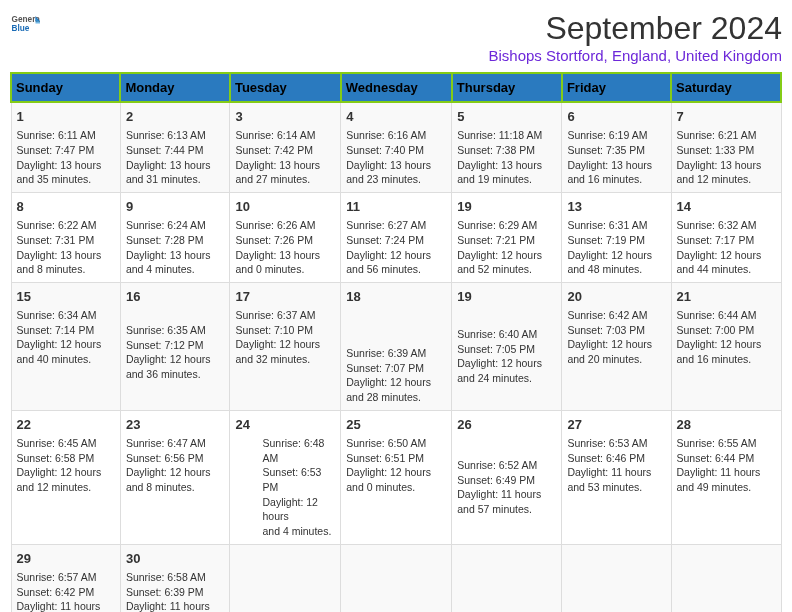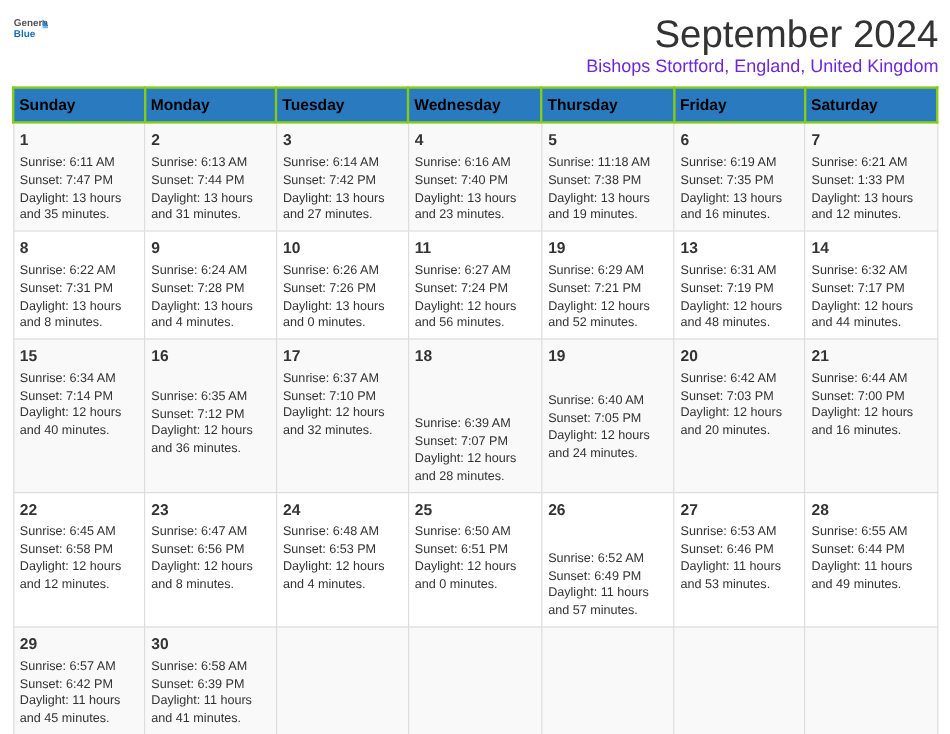--- a/index.html
+++ b/index.html
@@ -273,21 +273,21 @@
         </td>
         <td>
           <span class="day-num">23</span>
           <div class="day-info" style="white-space: pre-line;">Sunrise: 6:47 AM
 Sunset: 6:56 PM
 Daylight: 12 hours
 and 8 minutes.</div>
         </td>
         <td>
           <span class="day-num">24</span>
-          <div class="day-info" style="white-space: pre-line;">Sunrise: 6:48 AM
+          <div class="day-info" style="white-space: pre-line; margin-left: 27px;">Sunrise: 6:48 AM
 Sunset: 6:53 PM
 Daylight: 12 hours
 and 4 minutes.</div>
         </td>
         <td>
           <span class="day-num">25</span>
           <div class="day-info" style="white-space: pre-line;">Sunrise: 6:50 AM
 Sunset: 6:51 PM
 Daylight: 12 hours
 and 0 minutes.</div>

